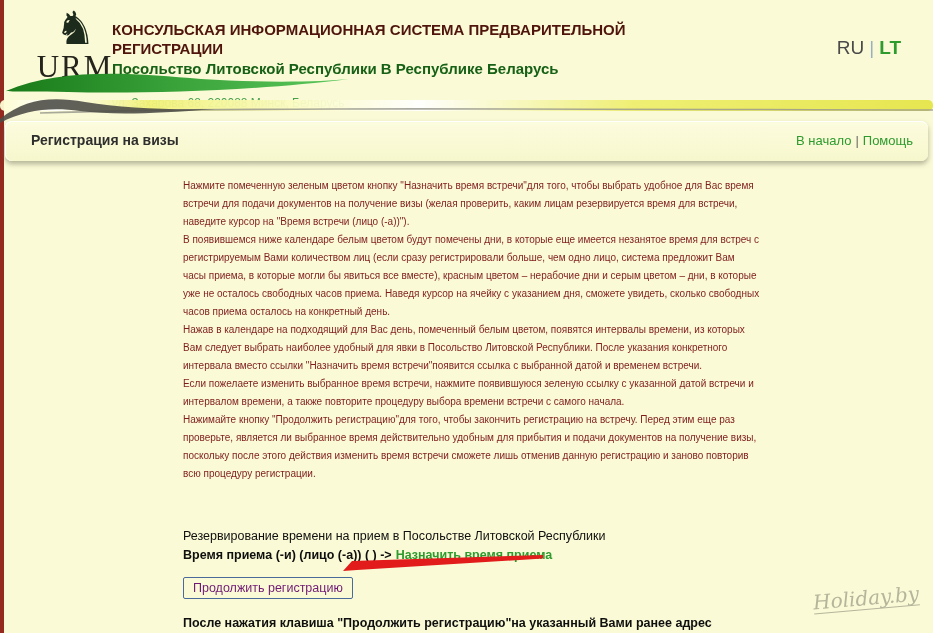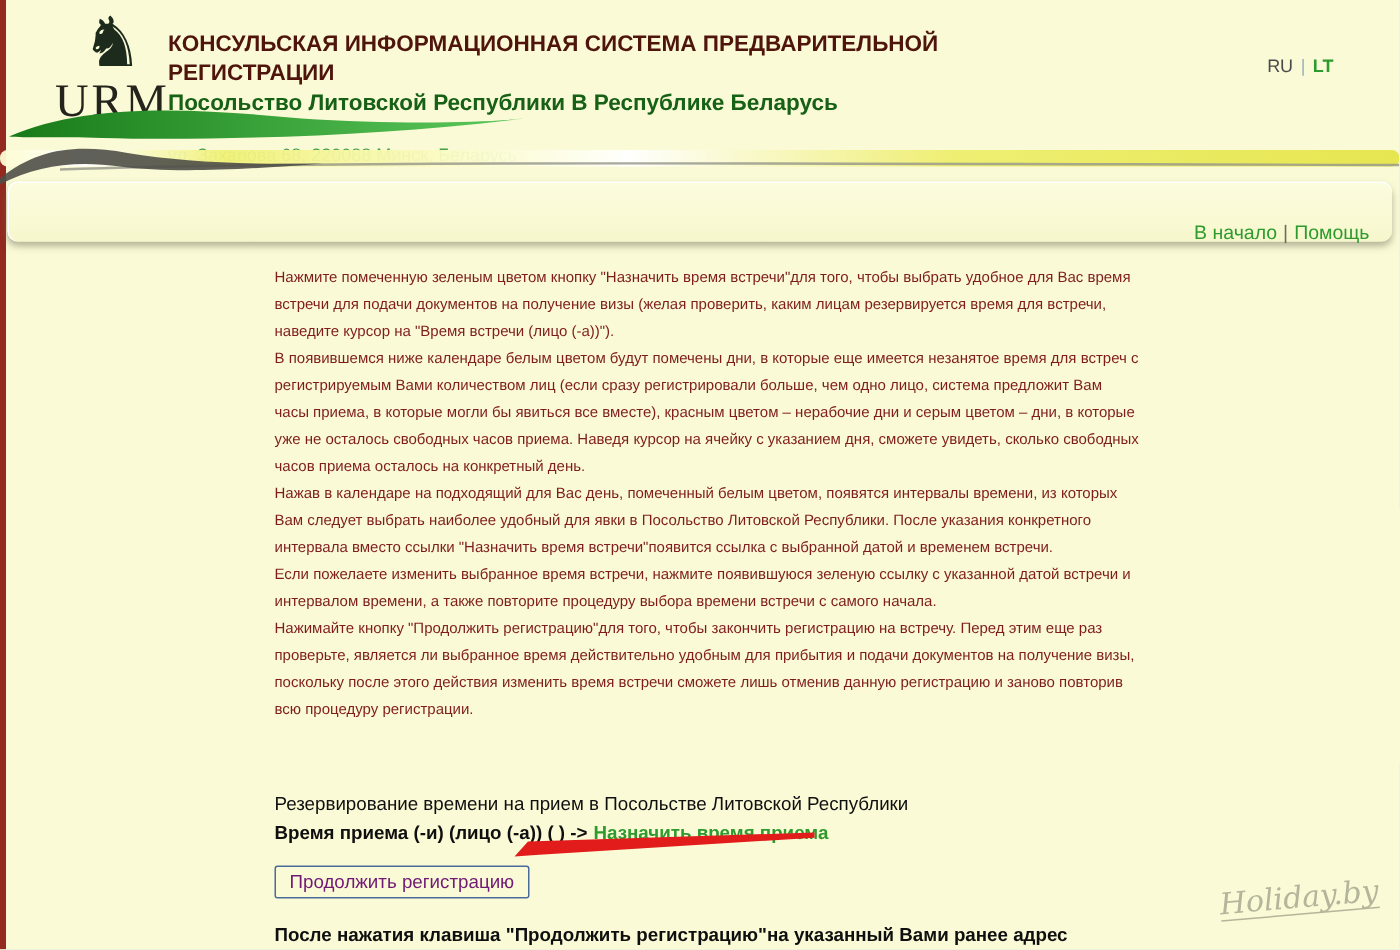--- a/index.html
+++ b/index.html
@@ -30,39 +30,39 @@
   .page-title{
     font-size:15px;font-weight:bold;color:#4F150D;line-height:19px;
   }
   .page-subtitle{
     font-size:15px;font-weight:bold;color:#176117;line-height:19px;margin-top:1px;
   }
   .page-address{
     font-size:12px;color:#48A048;line-height:15px;margin-top:18px;
   }
   .lang{
-    position:absolute;top:37px;right:44px;font-size:12px;color:#4a4a4a;
+    position:absolute;top:37px;right:32px;font-size:19px;color:#4a4a4a;
   }
   .lang .sep{color:#9ab0c0;padding:0 5px;}
   .lang .ru{color:#4a4a4a;text-decoration:none;cursor:pointer;}
   .lang .lt{color:#2E9B2E;font-weight:bold;text-decoration:none;cursor:pointer;}
   
   .swoosh{position:absolute;left:0;top:93px;width:933px;height:30px;}
   
   .section-bar{
     position:absolute;left:5px;right:5px;top:121px;height:40px;
     background:linear-gradient(#fcfcdf,#f7f7cd);
     border-radius:7px;
     box-shadow:0 3px 5px rgba(110,110,90,.5), inset 0 1px 0 #ffffff, inset 1px 0 0 #ffffff;
   }
   .section-title{
     position:absolute;left:26px;top:11px;font-size:14px;font-weight:bold;color:#2e2e2e;
   }
   .section-links{
-    position:absolute;right:15px;top:26px;font-size:13px;
+    position:absolute;right:15px;top:12px;font-size:13px;
   }
   .section-links a{color:#2E9B2E;text-decoration:none;cursor:pointer;}
   .section-links .sep{color:#6b6b5e;padding:0 4px;}
   
   .paras{
     position:absolute;left:183px;top:177px;width:577px;
     font-size:10px;line-height:18px;color:#7f1d1d;
   }
   .paras p{margin:0;}
   .reservation{
@@ -131,20 +131,21 @@
         <stop offset=".68" stop-color="#eeee6e"></stop>
         <stop offset="1" stop-color="#e5e54a"></stop>
       </linearGradient>
     </defs>
     <rect x="0" y="7" width="933" height="11" rx="5" fill="url(#yb)" opacity=".95"></rect>
     <path d="M40,20 C220,14 520,16 933,17" stroke="#9a9a8e" stroke-width="1.6" fill="none" opacity=".85"></path>
     <path d="M0,26 C25,6 50,3 85,9 C122,15 165,17 215,16 C152,21 112,22 80,18 C50,14 25,17 0,30 Z" fill="#4f4f48" opacity=".9"></path>
   </svg>
 
   <div class="section-bar">
+    <div class="section-title">Регистрация на визы</div>
     <div class="section-links">
       <a>В начало</a><span class="sep">|</span><a>Помощь</a>
     </div>
   </div>
 
   <div class="paras">
     <p>Нажмите помеченную зеленым цветом кнопку "Назначить время встречи"для того, чтобы выбрать удобное для Вас время встречи для подачи документов на получение визы (желая проверить, каким лицам резервируется время для встречи, наведите курсор на "Время встречи (лицо (-а))").</p>
     <p>В появившемся ниже календаре белым цветом будут помечены дни, в которые еще имеется незанятое время для встреч с регистрируемым Вами количеством лиц (если сразу регистрировали больше, чем одно лицо, система предложит Вам часы приема, в которые могли бы явиться все вместе), красным цветом – нерабочие дни и серым цветом – дни, в которые уже не осталось свободных часов приема. Наведя курсор на ячейку с указанием дня, сможете увидеть, сколько свободных часов приема осталось на конкретный день.</p>
     <p>Нажав в календаре на подходящий для Вас день, помеченный белым цветом, появятся интервалы времени, из которых Вам следует выбрать наиболее удобный для явки в Посольство Литовской Республики. После указания конкретного интервала вместо ссылки "Назначить время встречи"появится ссылка с выбранной датой и временем встречи.</p>
     <p>Если пожелаете изменить выбранное время встречи, нажмите появившуюся зеленую ссылку с указанной датой встречи и интервалом времени, а также повторите процедуру выбора времени встречи с самого начала.</p>

